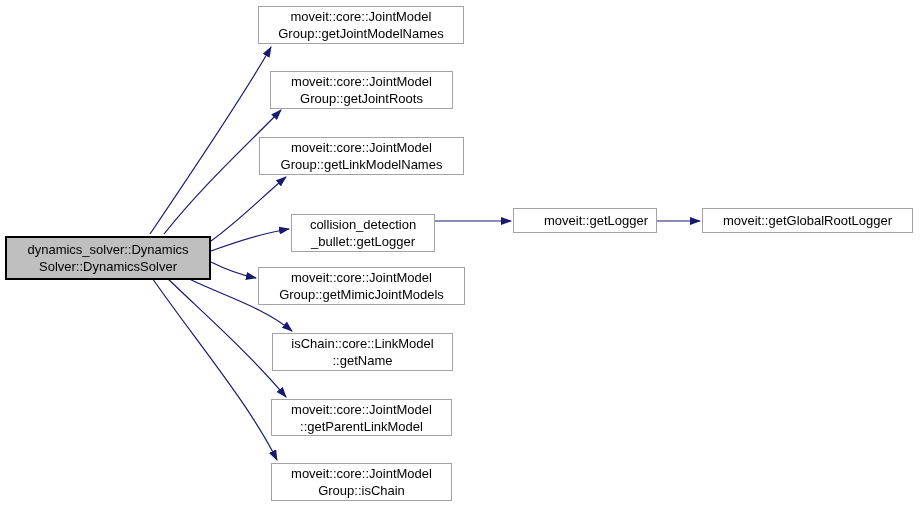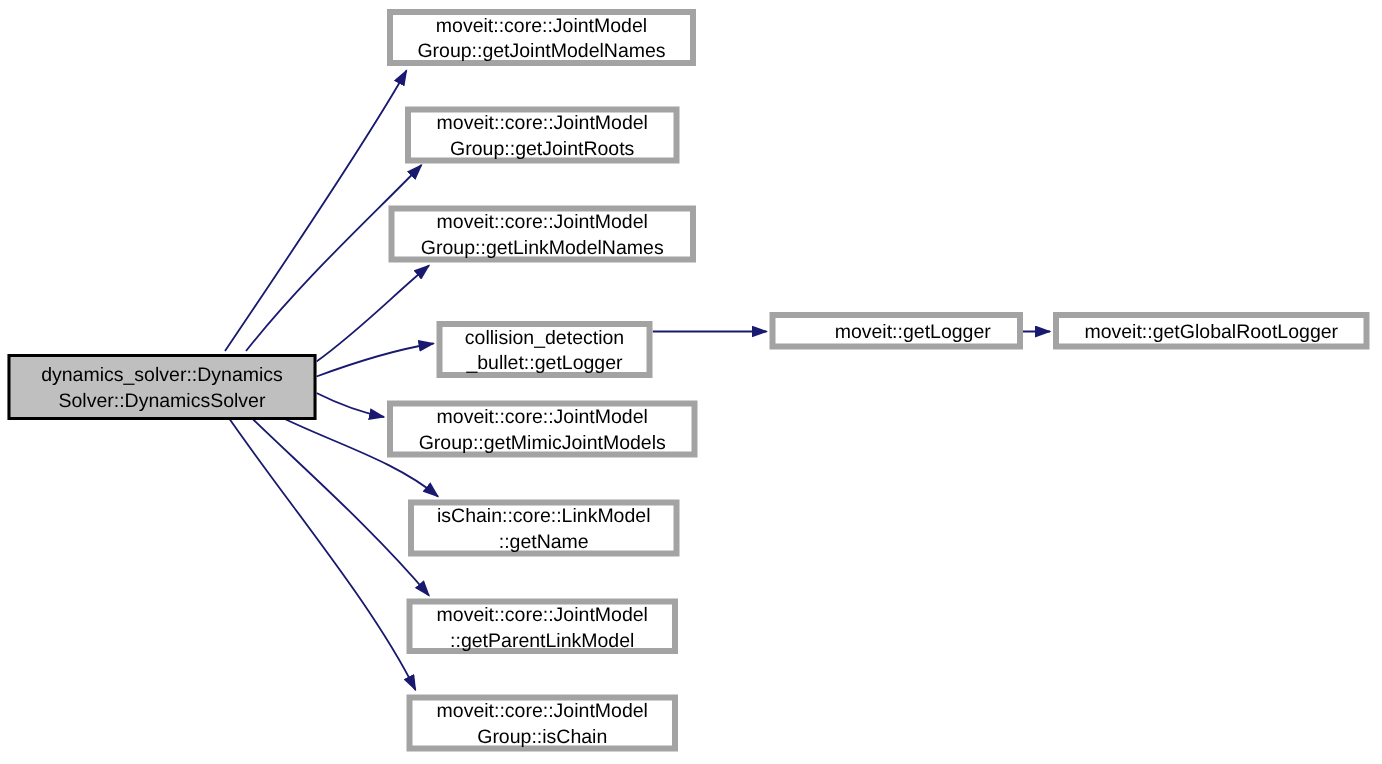--- a/index.html
+++ b/index.html
@@ -19,21 +19,21 @@
     position: absolute;
     left: 0;
     top: 0;
     width: 921px;
     height: 509px;
   }
   .node {
     position: absolute;
     box-sizing: border-box;
     background: #ffffff;
-    border: 4px solid #a3a3a3;
+    border: 1px solid #a3a3a3;
     color: #000000;
     font-size: 13px;
     line-height: 17px;
     text-align: center;
     white-space: pre-line;
     display: flex;
     align-items: center;
     justify-content: center;
     padding: 0 4px;
     cursor: pointer;
@@ -46,21 +46,21 @@
   
   #n0  { left: 5px;   top: 236px; width: 206px; height: 44px; }
   #n1  { left: 258px; top: 6px;   width: 206px; height: 38px; }
   #n2  { left: 270px; top: 71px;  width: 183px; height: 38px; }
   #n3  { left: 259px; top: 137px; width: 205px; height: 38px; }
   #n4  { left: 291px; top: 214px; width: 144px; height: 38px; }
   #n5  { left: 258px; top: 267px; width: 207px; height: 38px; }
   #n6  { left: 272px; top: 333px; width: 181px; height: 38px; }
   #n7  { left: 271px; top: 399px; width: 181px; height: 37px; }
   #n8  { left: 271px; top: 463px; width: 181px; height: 38px; }
-  #n9  { left: 513px; top: 208px; width: 169px; height: 25px; padding-left: 26px; }
+  #n9  { left: 513px; top: 208px; width: 144px; height: 25px; padding-left: 26px; }
   #n10 { left: 702px; top: 208px; width: 211px; height: 25px; }
 </style>
 </head>
 <body>
 
 <div class="canvas">
 
   <svg class="edges" width="921" height="509" viewBox="0 0 921 509" xmlns="http://www.w3.org/2000/svg">
     <defs>
       <marker id="arrowhead" viewBox="0 0 11 8" refX="10" refY="4" markerWidth="11" markerHeight="8" markerUnits="userSpaceOnUse" orient="auto">

